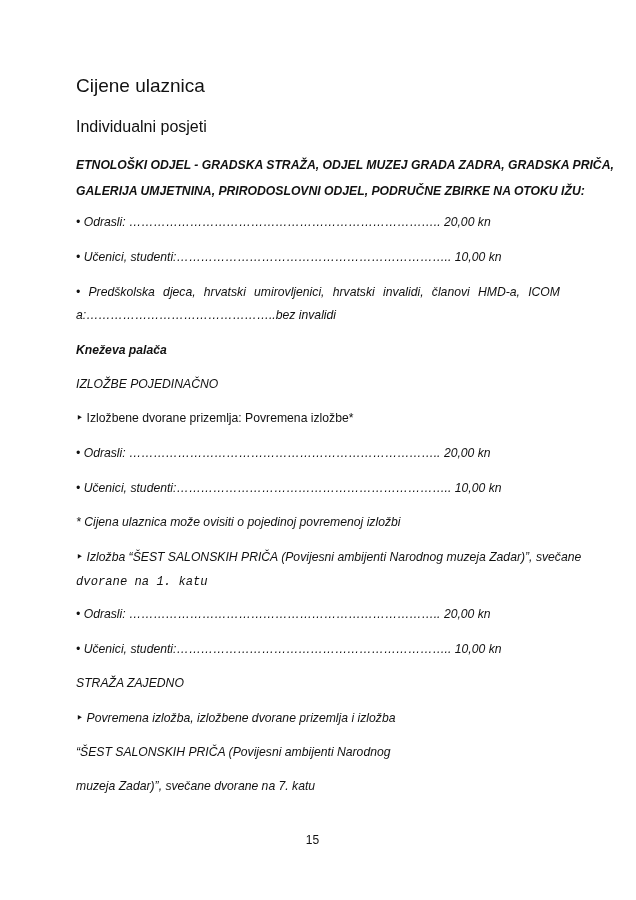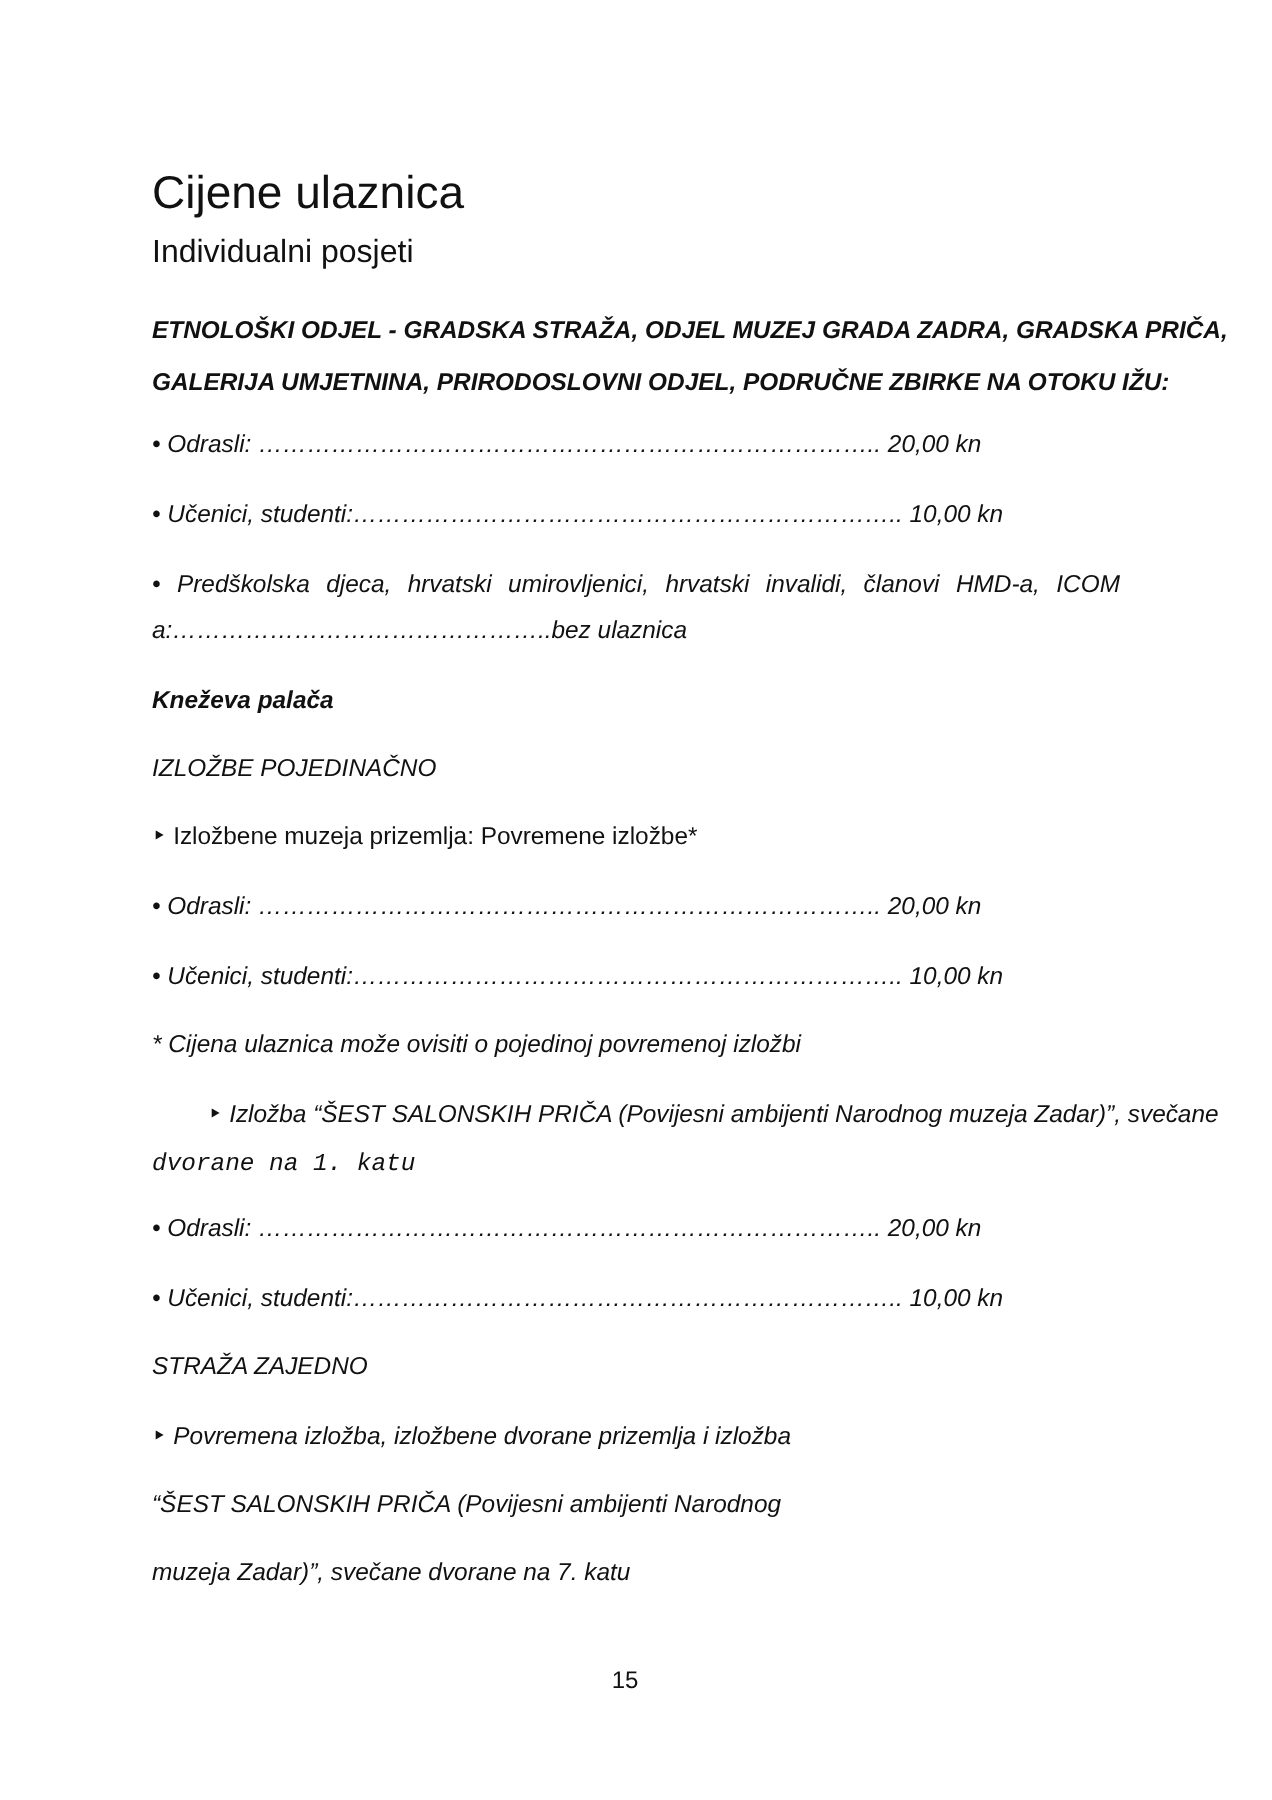--- a/index.html
+++ b/index.html
@@ -1,19 +1,19 @@
 <!DOCTYPE html>
 <html><head>
 <meta charset="utf-8">
 <style>
   html, body { margin: 0; padding: 0; background: #ffffff; }
   body { width: 636px; height: 900px; position: relative; overflow: hidden;
          font-family: "Liberation Sans", "DejaVu Sans", sans-serif; color: #111; }
   .line { position: absolute; left: 76px; white-space: nowrap; font-size: 12.2px; line-height: 16px; }
-  .h1 { font-size: 23px; top: 88px; }
+  .h1 { font-size: 19px; top: 78px; }
   .h2 { font-size: 16px; top: 119px; }
   .it { font-style: italic; }
   .bi { font-style: italic; font-weight: bold; }
   .justify { width: 484px; text-align: justify; text-align-last: justify; }
   .pagenum { position: absolute; top: 833px; left: 0; width: 625px; text-align: center; font-size: 12px; }
 </style>
 </head>
 <body>
 
 <div>
@@ -25,35 +25,35 @@
 
   <div class="line it" style="top:214px;">
     <span>•</span>
     <span>Odrasli: </span><span>…………………………………………………………………..</span><span> 20,00 kn</span>
   </div>
   <div class="line it" style="top:249px;">
     <span>•</span>
     <span>Učenici, studenti:</span><span>…………………………………………………………..</span><span> 10,00 kn</span>
   </div>
   <div class="line it justify" style="top:284px;">•  Predškolska  djeca,  hrvatski  umirovljenici,  hrvatski  invalidi,  članovi  HMD-a,  ICOM</div>
-  <div class="line it" style="top:307px;">a:………………………………………..bez ulaznica</div>
+  <div class="line it" style="top:307px;">a:………………………………………..bez invalidi</div>
 
   <div class="line bi" style="top:342px;">Kneževa palača</div>
   <div class="line it" style="top:376px;">IZLOŽBE POJEDINAČNO</div>
-  <div class="line" style="top:410px;">‣ Izložbene muzeja prizemlja: Povremene izložbe*</div>
+  <div class="line" style="top:410px;">‣ Izložbene dvorane prizemlja: Povremena izložbe*</div>
 
   <div class="line it" style="top:445px;">
     <span>• Odrasli: </span><span>…………………………………………………………………..</span><span> 20,00 kn</span>
   </div>
   <div class="line it" style="top:480px;">
     <span>• Učenici, studenti:</span><span>…………………………………………………………..</span><span> 10,00 kn</span>
   </div>
   <div class="line it" style="top:514px;">* Cijena ulaznica može ovisiti o pojedinoj povremenoj izložbi</div>
 
-  <div class="line it justify" style="top:549px;margin-left:28px;">‣  Izložba  “ŠEST  SALONSKIH  PRIČA  (Povijesni  ambijenti  Narodnog  muzeja  Zadar)”,  svečane</div>
+  <div class="line it justify" style="top:549px;">‣  Izložba  “ŠEST  SALONSKIH  PRIČA  (Povijesni  ambijenti  Narodnog  muzeja  Zadar)”,  svečane</div>
   <div class="line it" style="top:574px;font-family:Liberation Mono, monospace;">dvorane na 1. katu</div>
 
   <div class="line it" style="top:606px;">
     <span>• Odrasli: </span><span>…………………………………………………………………..</span><span> 20,00 kn</span>
   </div>
   <div class="line it" style="top:641px;">
     <span>• Učenici, studenti:</span><span>…………………………………………………………..</span><span> 10,00 kn</span>
   </div>
 
   <div class="line it" style="top:675px;">STRAŽA ZAJEDNO</div>

